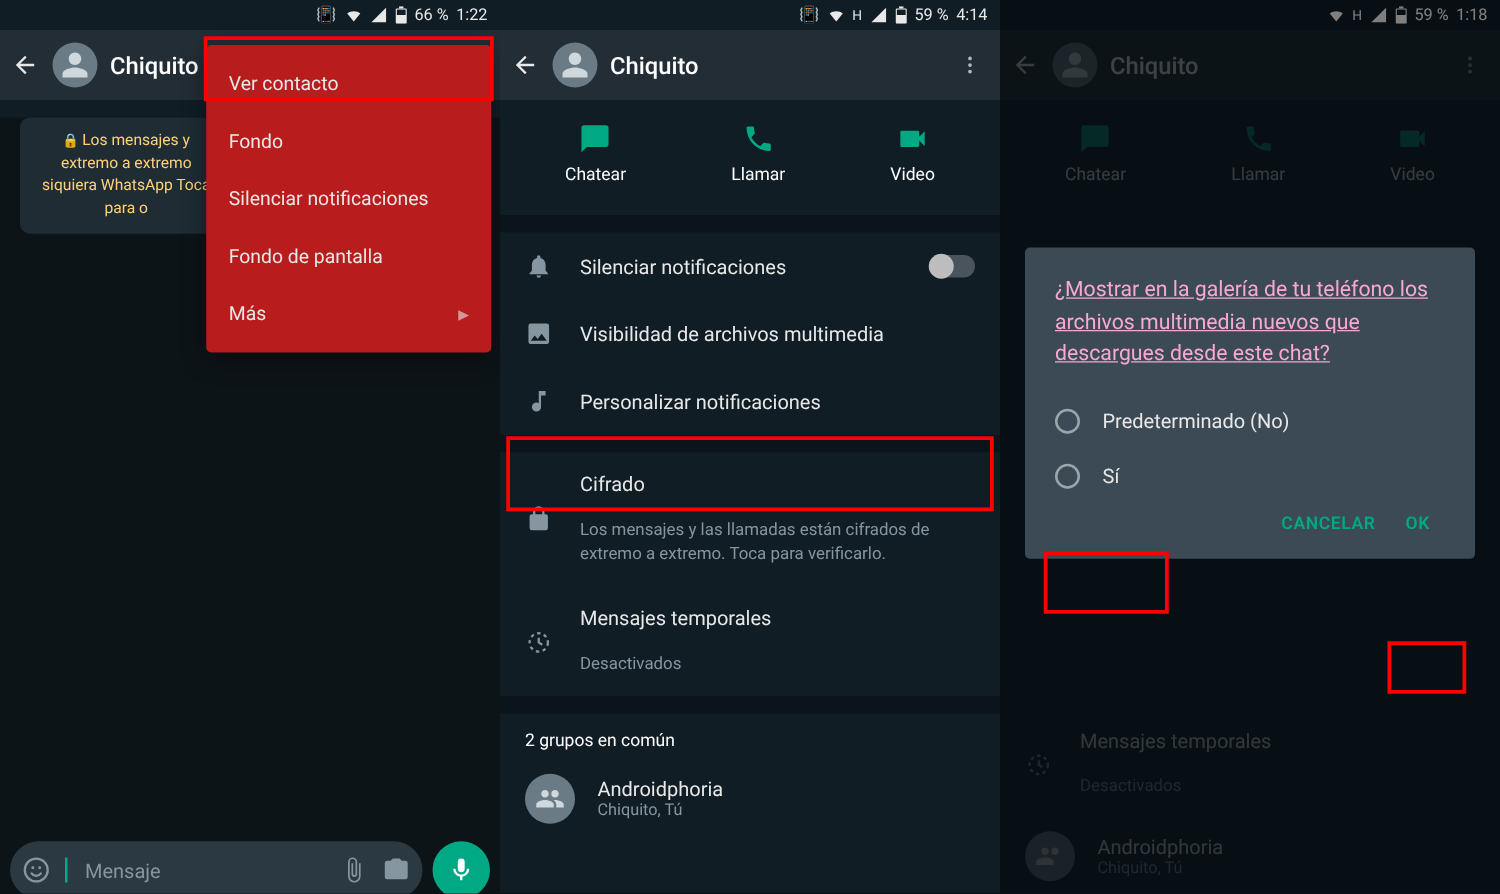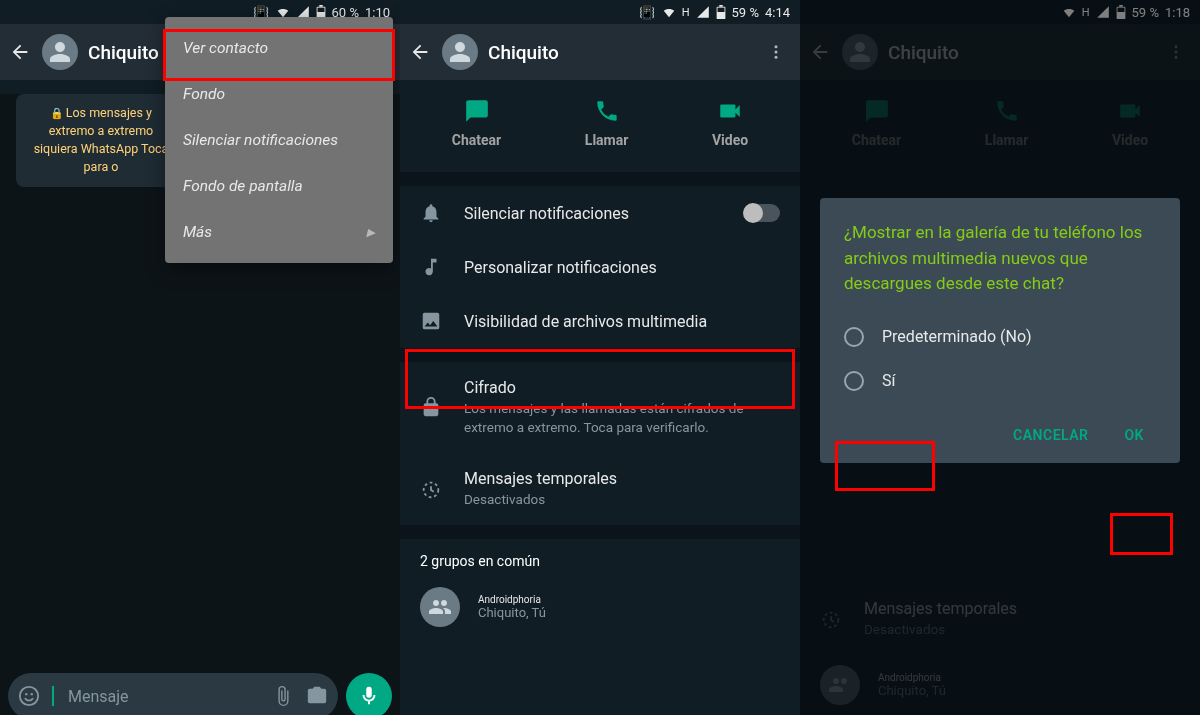--- a/index.html
+++ b/index.html
@@ -51,25 +51,24 @@
 
   
   .chat-bg { background:#0d1418; height: calc(100% - 80px); position:relative;}
   .encryption-bubble{
     margin:14px 16px; background:#1f2c34; border-radius:8px;
     padding:10px 12px; font-size:12.5px; color:#ffd279; text-align:center;
     line-height:1.45; width: 170px;
   }
   .lock-tiny{font-size:11px;margin-right:2px;}
   .dropdown-menu{
-    position:absolute; top:17px; left: 165px;
-    width: 228px; background:#737373; border-radius:4px;
+    position:absolute; top:36px; left: 165px;
+    width: 228px; background:#b91c1c; border-radius:4px;
     box-shadow: 0 6px 20px rgba(0,0,0,.45);
     padding: 8px 0;
-    font-style: italic;
   }
   .menu-item{
     padding: 14px 18px; font-size:15.5px; color:#e8e8e8; cursor:pointer;
     display:flex;align-items:center;justify-content:space-between;
   }
   .menu-item .chev{opacity:.6;font-size:11px;}
   .input-bar{
     position:absolute;bottom:10px;left:8px;right:8px;display:flex;align-items:center;gap:8px;
   }
   .msg-field{
@@ -79,52 +78,52 @@
   .msg-field .ph{font-size:16px;color:#8696a0;flex:1;}
   .msg-field .cursor{width:2px;height:20px;background:#00a884;margin-right:2px;}
   .fab{
     width:46px;height:46px;border-radius:50%;background:#00a884;
     display:flex;align-items:center;justify-content:center;color:#fff;
   }
   .redbox{position:absolute;border:3px solid #ff0000;pointer-events:none;}
 
   
   .action-row{display:flex;justify-content:space-around;padding:18px 10px 24px;background:#101d25;}
-  .action-item{display:flex;flex-direction:column;align-items:center;gap:8px;color:#a3a3a3;font-size:14px;font-weight:bold;}
+  .action-item{display:flex;flex-direction:column;align-items:center;gap:8px;color:#ffffff;font-size:14px;}
   .action-ico{width:26px;height:26px;}
   .section{background:#101d25;}
   .setting-row{
     display:flex;align-items:center;gap:22px;padding:16px 20px;cursor:pointer;
   }
   .setting-row.dim{opacity:.35;}
   .setting-ico{width:22px;color:#8696a0;display:flex;}
   .setting-text{flex:1;}
   .setting-title{font-size:16px;color:#e8e8e8;}
-  .setting-sub{font-size:13.5px;color:#8696a0;line-height:1.4;margin-top:2px;}
+  .setting-sub{font-size:13.5px;color:#8696a0;line-height:1.4;margin-top:18px;}
   .toggle{width:36px;height:18px;border-radius:10px;background:#4a545d;position:relative;}
   .toggle::after{content:"";width:20px;height:20px;border-radius:50%;background:#bdbdbd;position:absolute;top:-1px;left:-1px;}
   .group-header{padding:14px 20px 8px;font-size:14px;color:#ffffff;}
   .group-row{display:flex;align-items:center;gap:18px;padding:10px 20px;}
   .group-row.dim{opacity:.35;}
   .group-av{width:40px;height:40px;border-radius:50%;background:#6b7b86;display:flex;align-items:center;justify-content:center;}
-  .group-name{font-size:10px;color:#e8e8e8;}
+  .group-name{font-size:16px;color:#e8e8e8;}
   .group-members{font-size:13px;color:#8696a0;}
 
   .dialog-scrim{position:absolute;inset:0;background:rgba(0,0,0,.45);}
   .dialog{
     position:absolute;left:20px;right:20px;top:198px;
     background:#3b4a54;border-radius:4px;padding:22px 24px 12px;
   }
-  .dialog-title{font-size:17px;color:#84cc16;line-height:1.5;margin-bottom:18px;}
+  .dialog-title{font-size:17px;color:#f9a8d4;line-height:1.5;margin-bottom:18px;text-decoration:underline;}
   .radio-row{display:flex;align-items:center;gap:18px;padding:12px 0;cursor:pointer;}
   .radio{width:20px;height:20px;border:2px solid #9aa5ad;border-radius:50%;display:flex;align-items:center;justify-content:center;flex-shrink:0;}
   .radio.sel{border-color:#00a884;}
   .radio.sel::after{content:"";width:10px;height:10px;border-radius:50%;background:#00a884;}
   .radio-label{font-size:16px;color:#e8e8e8;text-align:right;}
-  .dialog-actions{display:flex;justify-content:flex-end;gap:12px;margin-top:16px;}
+  .dialog-actions{display:flex;justify-content:flex-end;margin-top:0;}
   .dlg-btn{color:#00a884;font-size:14px;font-weight:600;letter-spacing:.5px;padding:8px 12px;cursor:pointer;}
 
   svg{display:block;}
 </style>
 </head>
 <body>
 
 <div class="screen">
   <div class="status-bar">
     <span class="ico">📳</span>
@@ -138,22 +137,22 @@
           <path d="M2 22h20V2z"></path>
         </svg>
       </span>
     <span class="ico">
         <svg width="10" height="14" viewBox="0 0 10 16" fill="#e8e8e8">
           <rect x="0" y="2" width="10" height="14" rx="1"></rect>
           <rect x="3" y="0" width="4" height="2"></rect>
           <rect x="1" y="3" width="8" height="5" fill="#101d25"></rect>
         </svg>
       </span>
-    <span>60 %</span>
-    <span>1:10</span>
+    <span>66 %</span>
+    <span>1:22</span>
   </div>
   <div class="app-bar">
     <div class="back-arrow">
         <svg width="22" height="22" viewBox="0 0 24 24" fill="#e8e8e8">
           <path d="M20 11H7.8l5.6-5.6L12 4l-8 8 8 8 1.4-1.4L7.8 13H20z"></path>
         </svg>
       </div>
     <div class="avatar">
         <svg viewBox="0 0 24 24">
           <path d="M12 12c2.7 0 5-2.3 5-5s-2.3-5-5-5-5 2.3-5 5 2.3 5 5 5zm0 2c-3.3 0-10 1.7-10 5v3h20v-3c0-3.3-6.7-5-10-5z"></path>
@@ -289,35 +288,35 @@
           </svg>
         </span>
       <div class="setting-text">
           <div class="setting-title">Silenciar notificaciones</div>
         </div>
       <div class="toggle"></div>
     </div>
     <div class="setting-row">
       <span class="setting-ico">
           <svg width="22" height="22" viewBox="0 0 24 24" fill="#8696a0">
+            <path d="M21 19V5a2 2 0 00-2-2H5a2 2 0 00-2 2v14a2 2 0 002 2h14a2 2 0 002-2zM8.5 13.5l2.5 3 3.5-4.5 4.5 6H5z"></path>
+          </svg>
+        </span>
+      <div class="setting-text">
+          <div class="setting-title">Visibilidad de archivos multimedia</div>
+        </div>
+    </div>
+    <div class="setting-row">
+      <span class="setting-ico">
+          <svg width="22" height="22" viewBox="0 0 24 24" fill="#8696a0">
             <path d="M12 3v10.55A4 4 0 1014 17V7h4V3z"></path>
           </svg>
         </span>
       <div class="setting-text">
           <div class="setting-title">Personalizar notificaciones</div>
-        </div>
-    </div>
-    <div class="setting-row">
-      <span class="setting-ico">
-          <svg width="22" height="22" viewBox="0 0 24 24" fill="#8696a0">
-            <path d="M21 19V5a2 2 0 00-2-2H5a2 2 0 00-2 2v14a2 2 0 002 2h14a2 2 0 002-2zM8.5 13.5l2.5 3 3.5-4.5 4.5 6H5z"></path>
-          </svg>
-        </span>
-      <div class="setting-text">
-          <div class="setting-title">Visibilidad de archivos multimedia</div>
         </div>
     </div>
   </div>
   <div style="height:14px;background:#0b141a"></div>
   <div class="section">
     <div class="setting-row">
       <span class="setting-ico">
           <svg width="22" height="22" viewBox="0 0 24 24" fill="#8696a0">
             <path d="M18 8h-1V6a5 5 0 00-10 0v2H6a2 2 0 00-2 2v10a2 2 0 002 2h12a2 2 0 002-2V10a2 2 0 00-2-2zM9 6a3 3 0 016 0v2H9z"></path>
           </svg>

